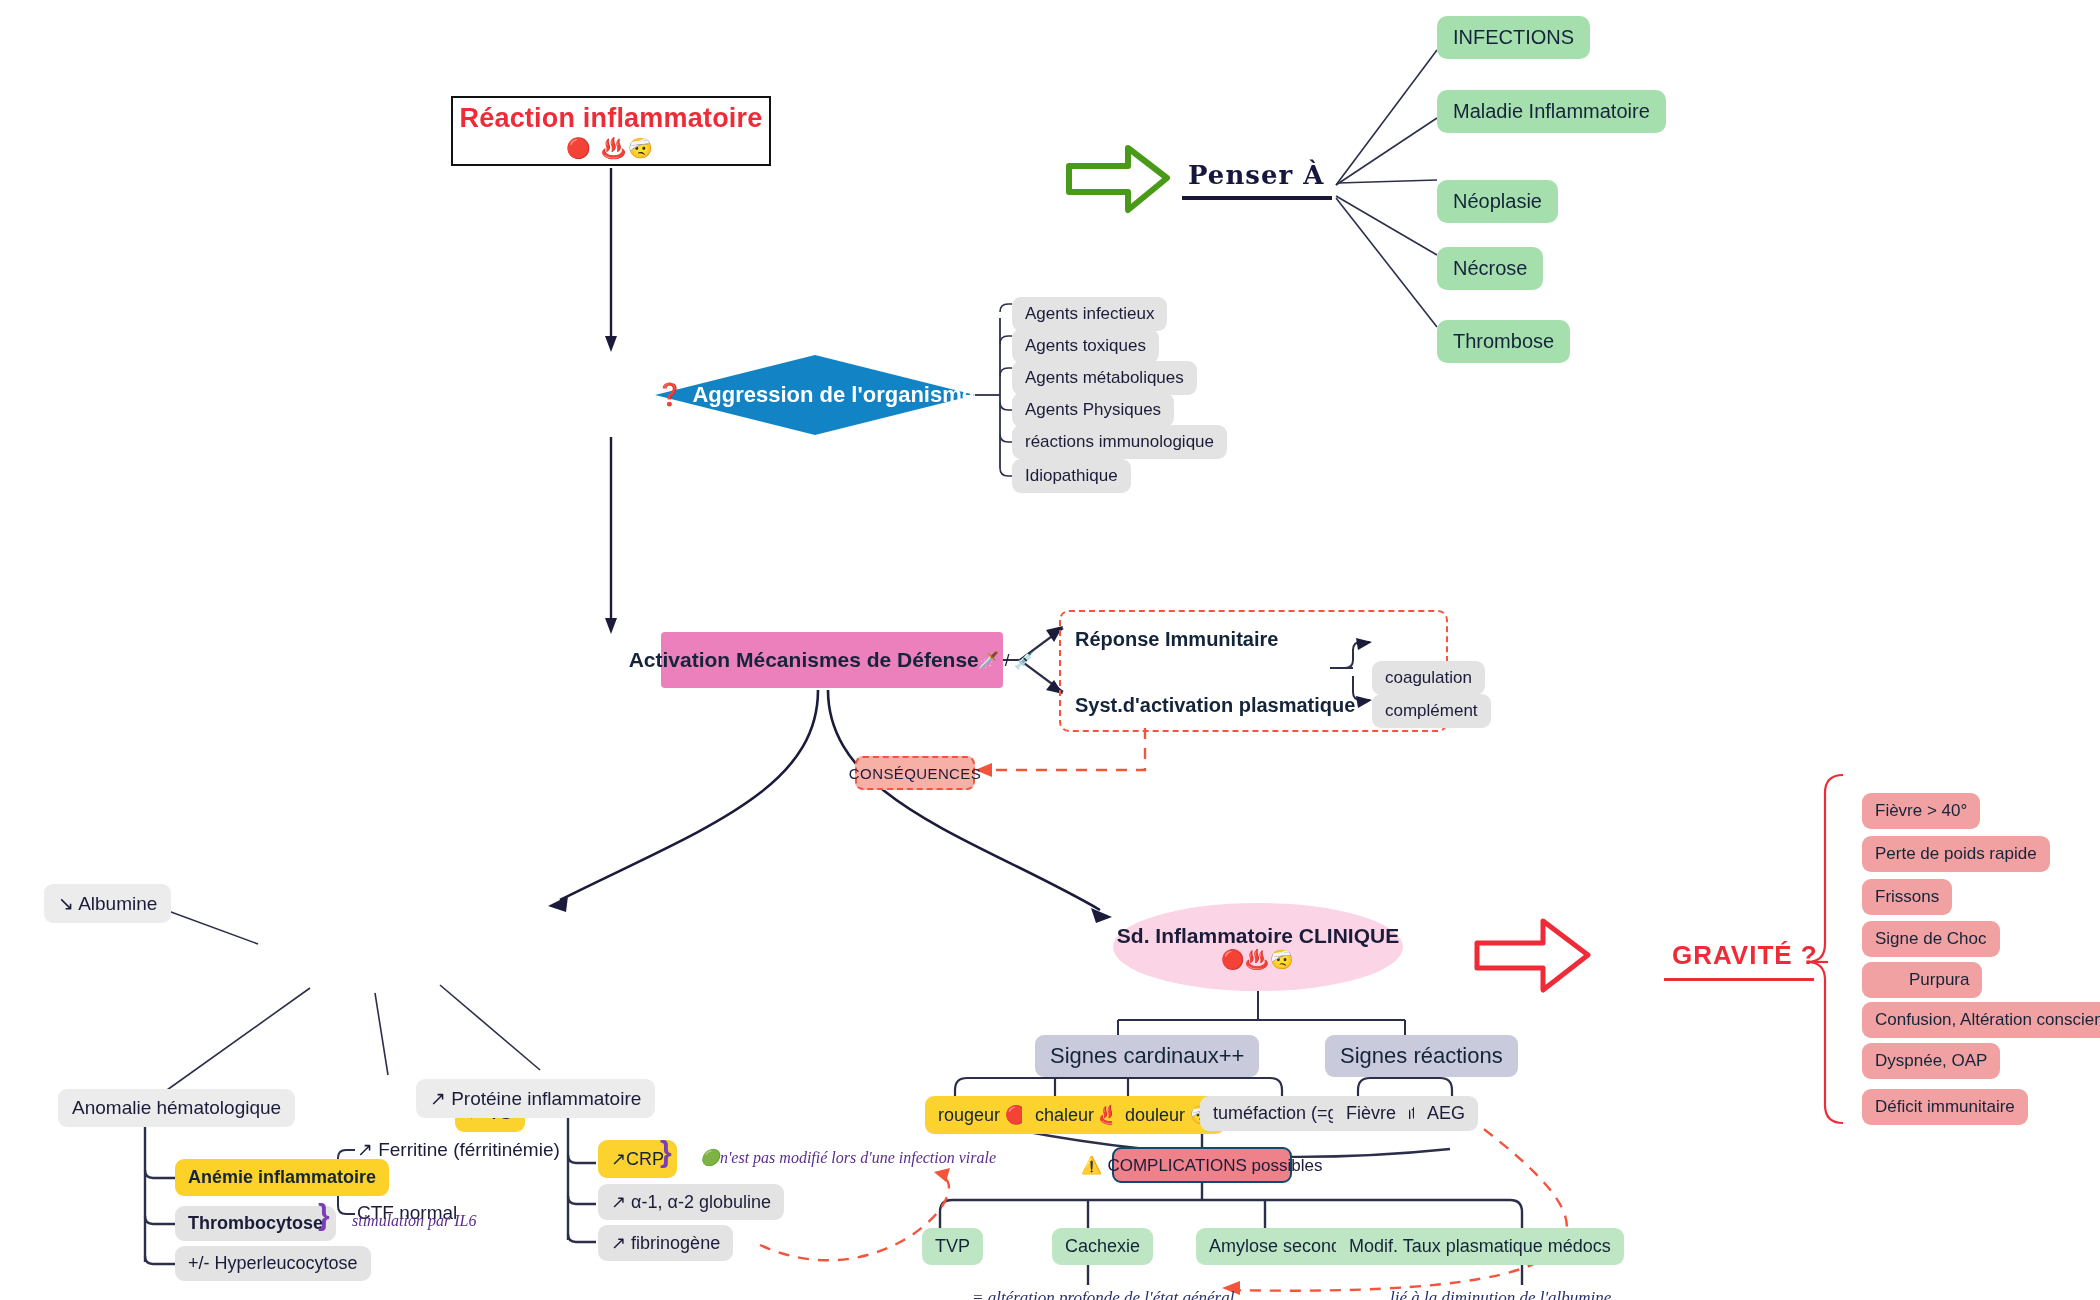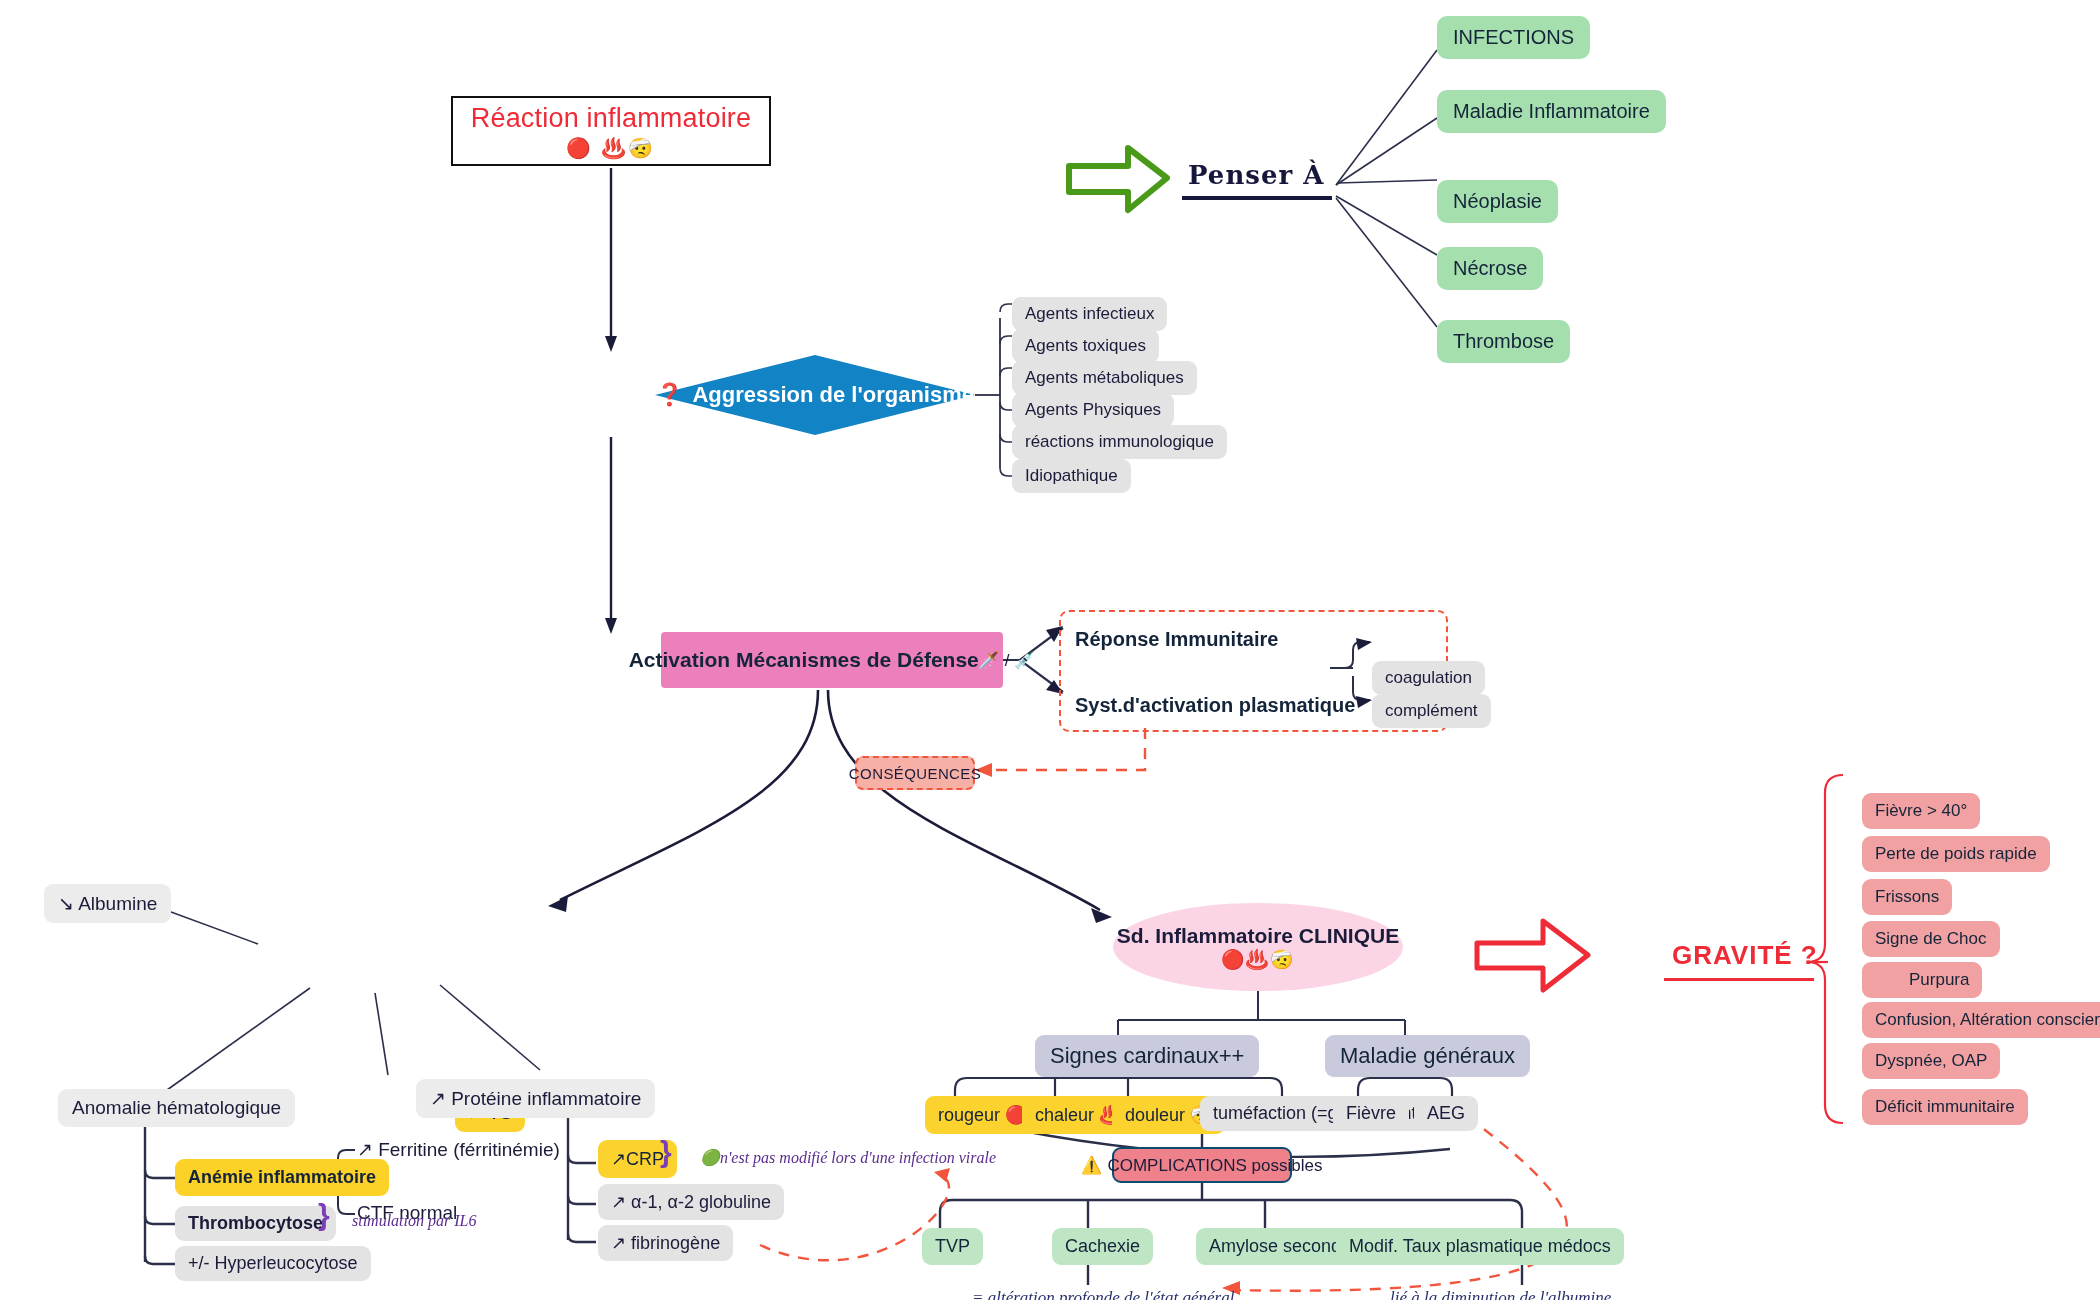--- a/index.html
+++ b/index.html
@@ -17,21 +17,21 @@
   .chip-green-s{background:#bfe6c4;border-radius:9px;color:#14243a;font-size:18px;padding:8px 13px;}
   .chip-yellow{background:#fcd228;border-radius:9px;color:#14243a;font-size:18px;font-weight:bold;padding:8px 13px;}
   .chip-yellow-n{background:#fcd22e;border-radius:9px;color:#14243a;font-size:18px;padding:8px 13px;}
   .chip-pinkred{background:#f1a1a1;border-radius:9px;color:#14243a;font-size:17px;padding:8px 13px;}
   .chip-lav{background:#c9cadb;border-radius:9px;color:#14243a;font-size:22px;padding:8px 15px;}
   .plain{font-size:19px;color:#1b1b3a;background:transparent;}
 
   
   #title-box{left:451px;top:96px;width:320px;height:70px;border:2.5px solid #111;
     background:#fff;flex-direction:column;gap:2px;}
-  #title-box .t1{color:#ee2b37;font-size:27px;font-weight:normal;letter-spacing:.2px;}
+  #title-box .t1{color:#ee2b37;font-size:27px;font-weight:bold;letter-spacing:.2px;}
   #title-box .t2{font-size:20px;letter-spacing:2px;}
 
   #penserA{left:1188px;top:160px;font-family:"DejaVu Serif",serif;font-weight:bold;
     font-size:26px;color:#17173c;letter-spacing:1px;}
   #penserA-rule{position:absolute;left:1182px;top:196px;width:150px;height:4px;background:#17173c;}
 
   #diamond{left:655px;top:355px;width:320px;height:80px;color:#fff;font-size:22px;
     font-weight:bold;gap:8px;}
   #diamond .dshape{position:absolute;inset:0;background:#1283c4;
     clip-path:polygon(50% 0,100% 50%,50% 100%,0 50%);}
@@ -253,21 +253,21 @@
 
   <div class="node brace" style="left:660px;top:1135px;">}</div>
   <div class="node ital-purple" style="left:700px;top:1148px;">🟢n'est pas modifié lors d'une infection virale</div>
 
   <div class="node ellipse-pink" id="sd-clin">
     <span class="e1">Sd. Inflammatoire CLINIQUE</span>
     <span class="emoji">🔴♨️🤕</span>
   </div>
 
   <div class="node chip-lav" style="left:1035px;top:1035px;">Signes cardinaux++</div>
-  <div class="node chip-lav" style="left:1325px;top:1035px;">Maladie généraux</div>
+  <div class="node chip-lav" style="left:1325px;top:1035px;">Signes réactions</div>
 
   <div class="node chip-yellow-n" style="left:925px;top:1096px;">rougeur 🔴</div>
   <div class="node chip-yellow-n" style="left:1022px;top:1096px;">chaleur ♨️</div>
   <div class="node chip-yellow-n" style="left:1112px;top:1096px;">douleur 🤕</div>
   <div class="node chip-grey" style="left:1200px;top:1096px;font-size:18px;">tuméfaction (=gonflement)</div>
 
   <div class="node chip-grey" style="left:1333px;top:1096px;font-size:18px;">Fièvre</div>
   <div class="node chip-grey" style="left:1414px;top:1096px;font-size:18px;">AEG</div>
 
   <div class="node" id="complications">⚠️ COMPLICATIONS possibles</div>

